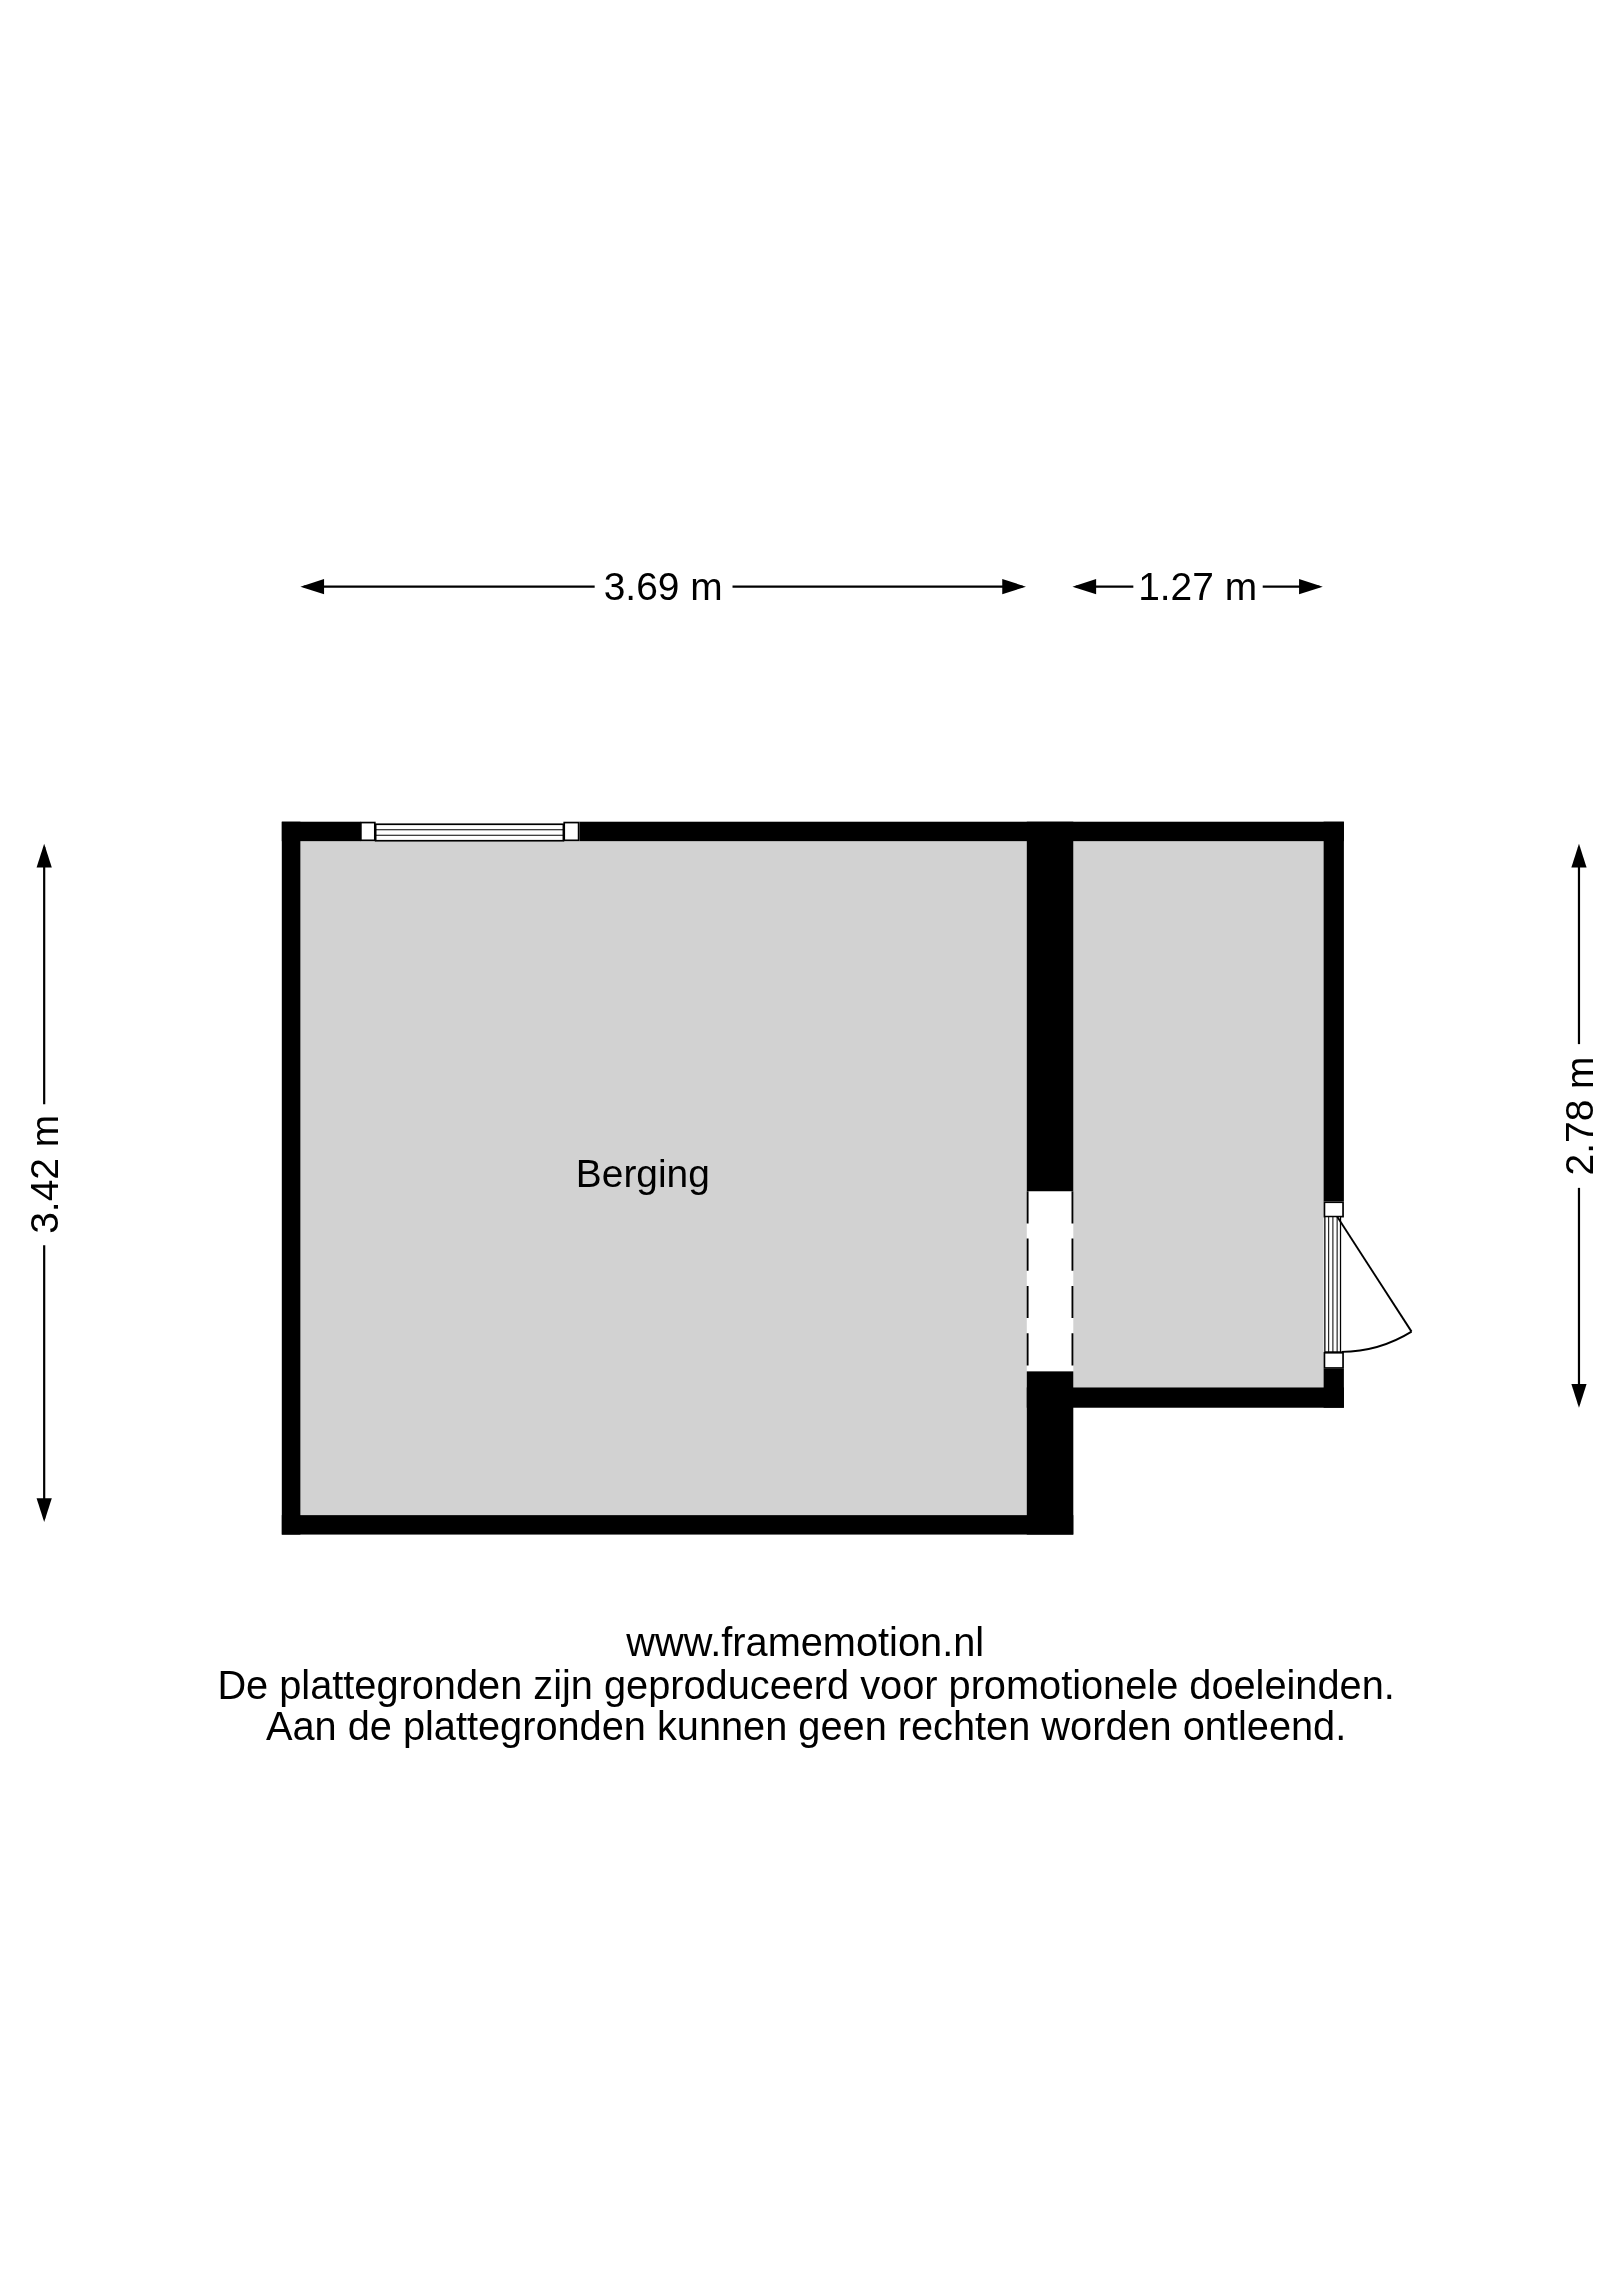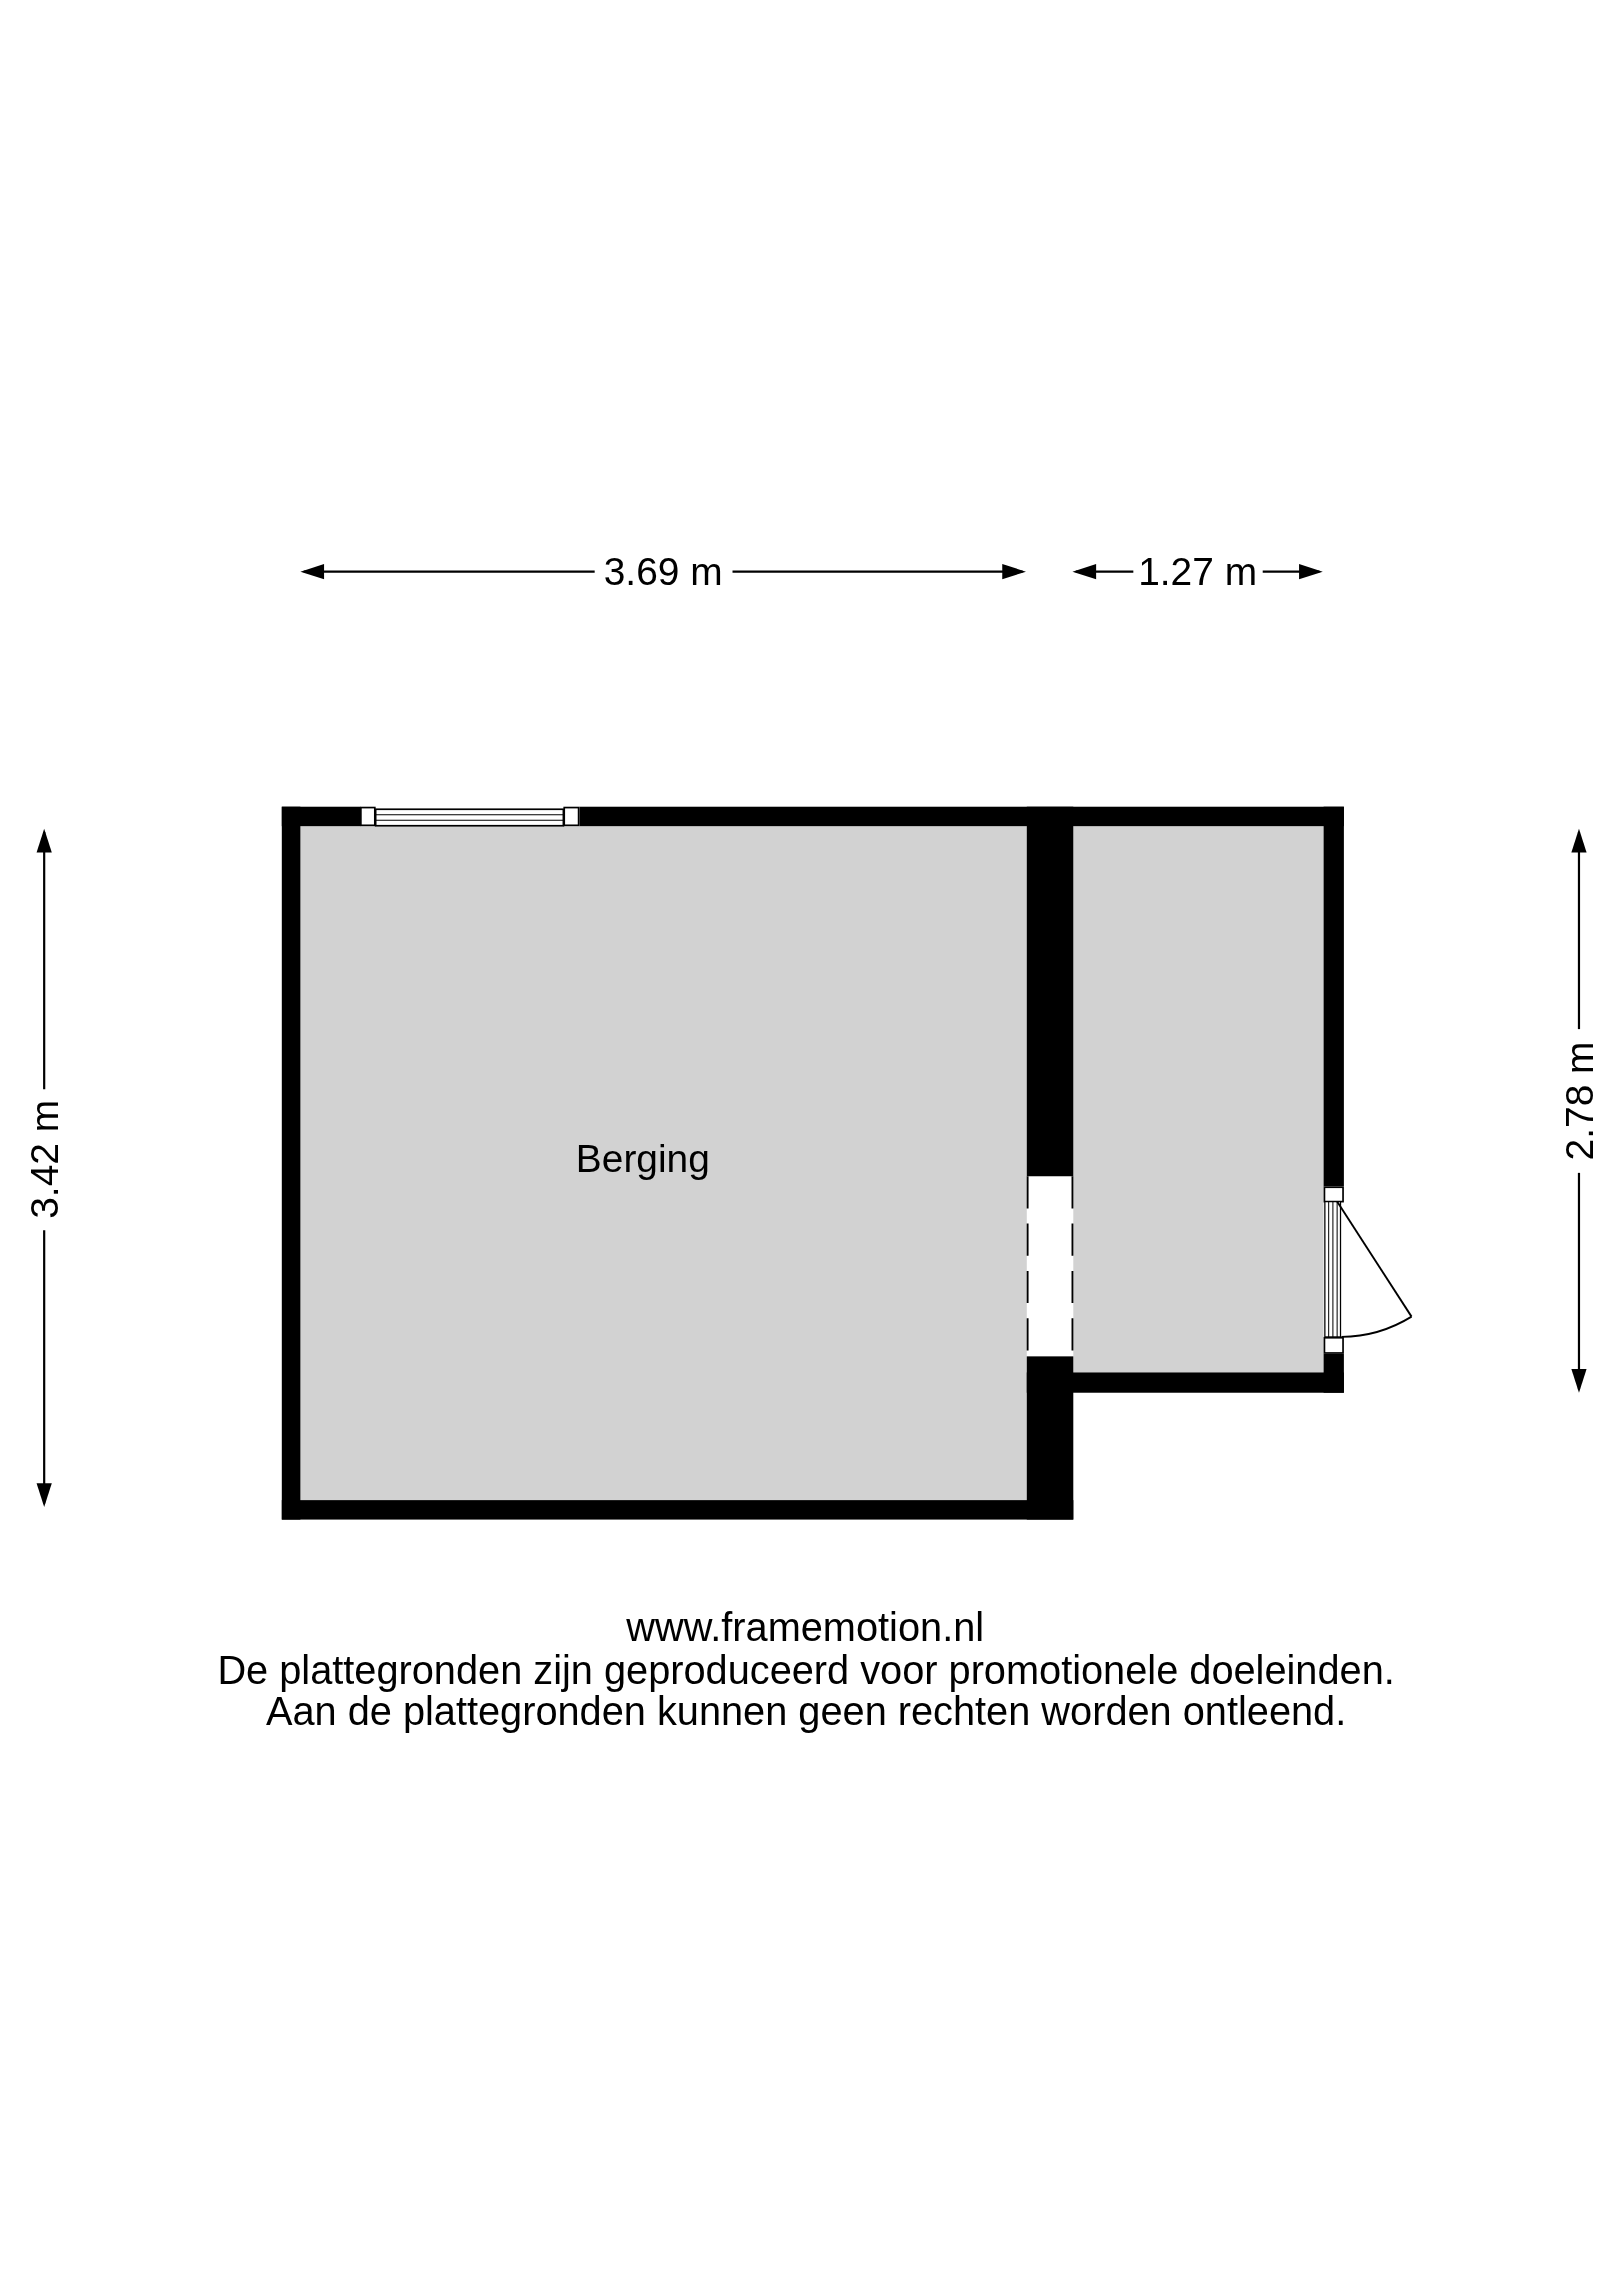--- a/index.html
+++ b/index.html
@@ -1,16 +1,16 @@
 <!DOCTYPE html>
 <html style="font-size:13.5px"><head>
 <meta charset="utf-8">
 <style>
   html,body{margin:0;padding:0;background:#ffffff;}
-  .page{width:1624px;height:1887px;position:relative;background:#ffffff;overflow:hidden;}
+  .page{width:1624px;height:1887px;position:relative;background:#ffffff;overflow:hidden;margin-top:15px;}
   svg text{font-family:"Liberation Sans", sans-serif;fill:#000000;}
 </style>
 </head>
 <body>
 <div class="page">
 <svg width="1624" height="2295" viewBox="0 0 1920 2714">
 
   <g stroke="#000000" stroke-width="2.6">
     <line x1="359" y1="676" x2="703" y2="676"></line>
     <line x1="866" y1="676" x2="1209" y2="676"></line>

